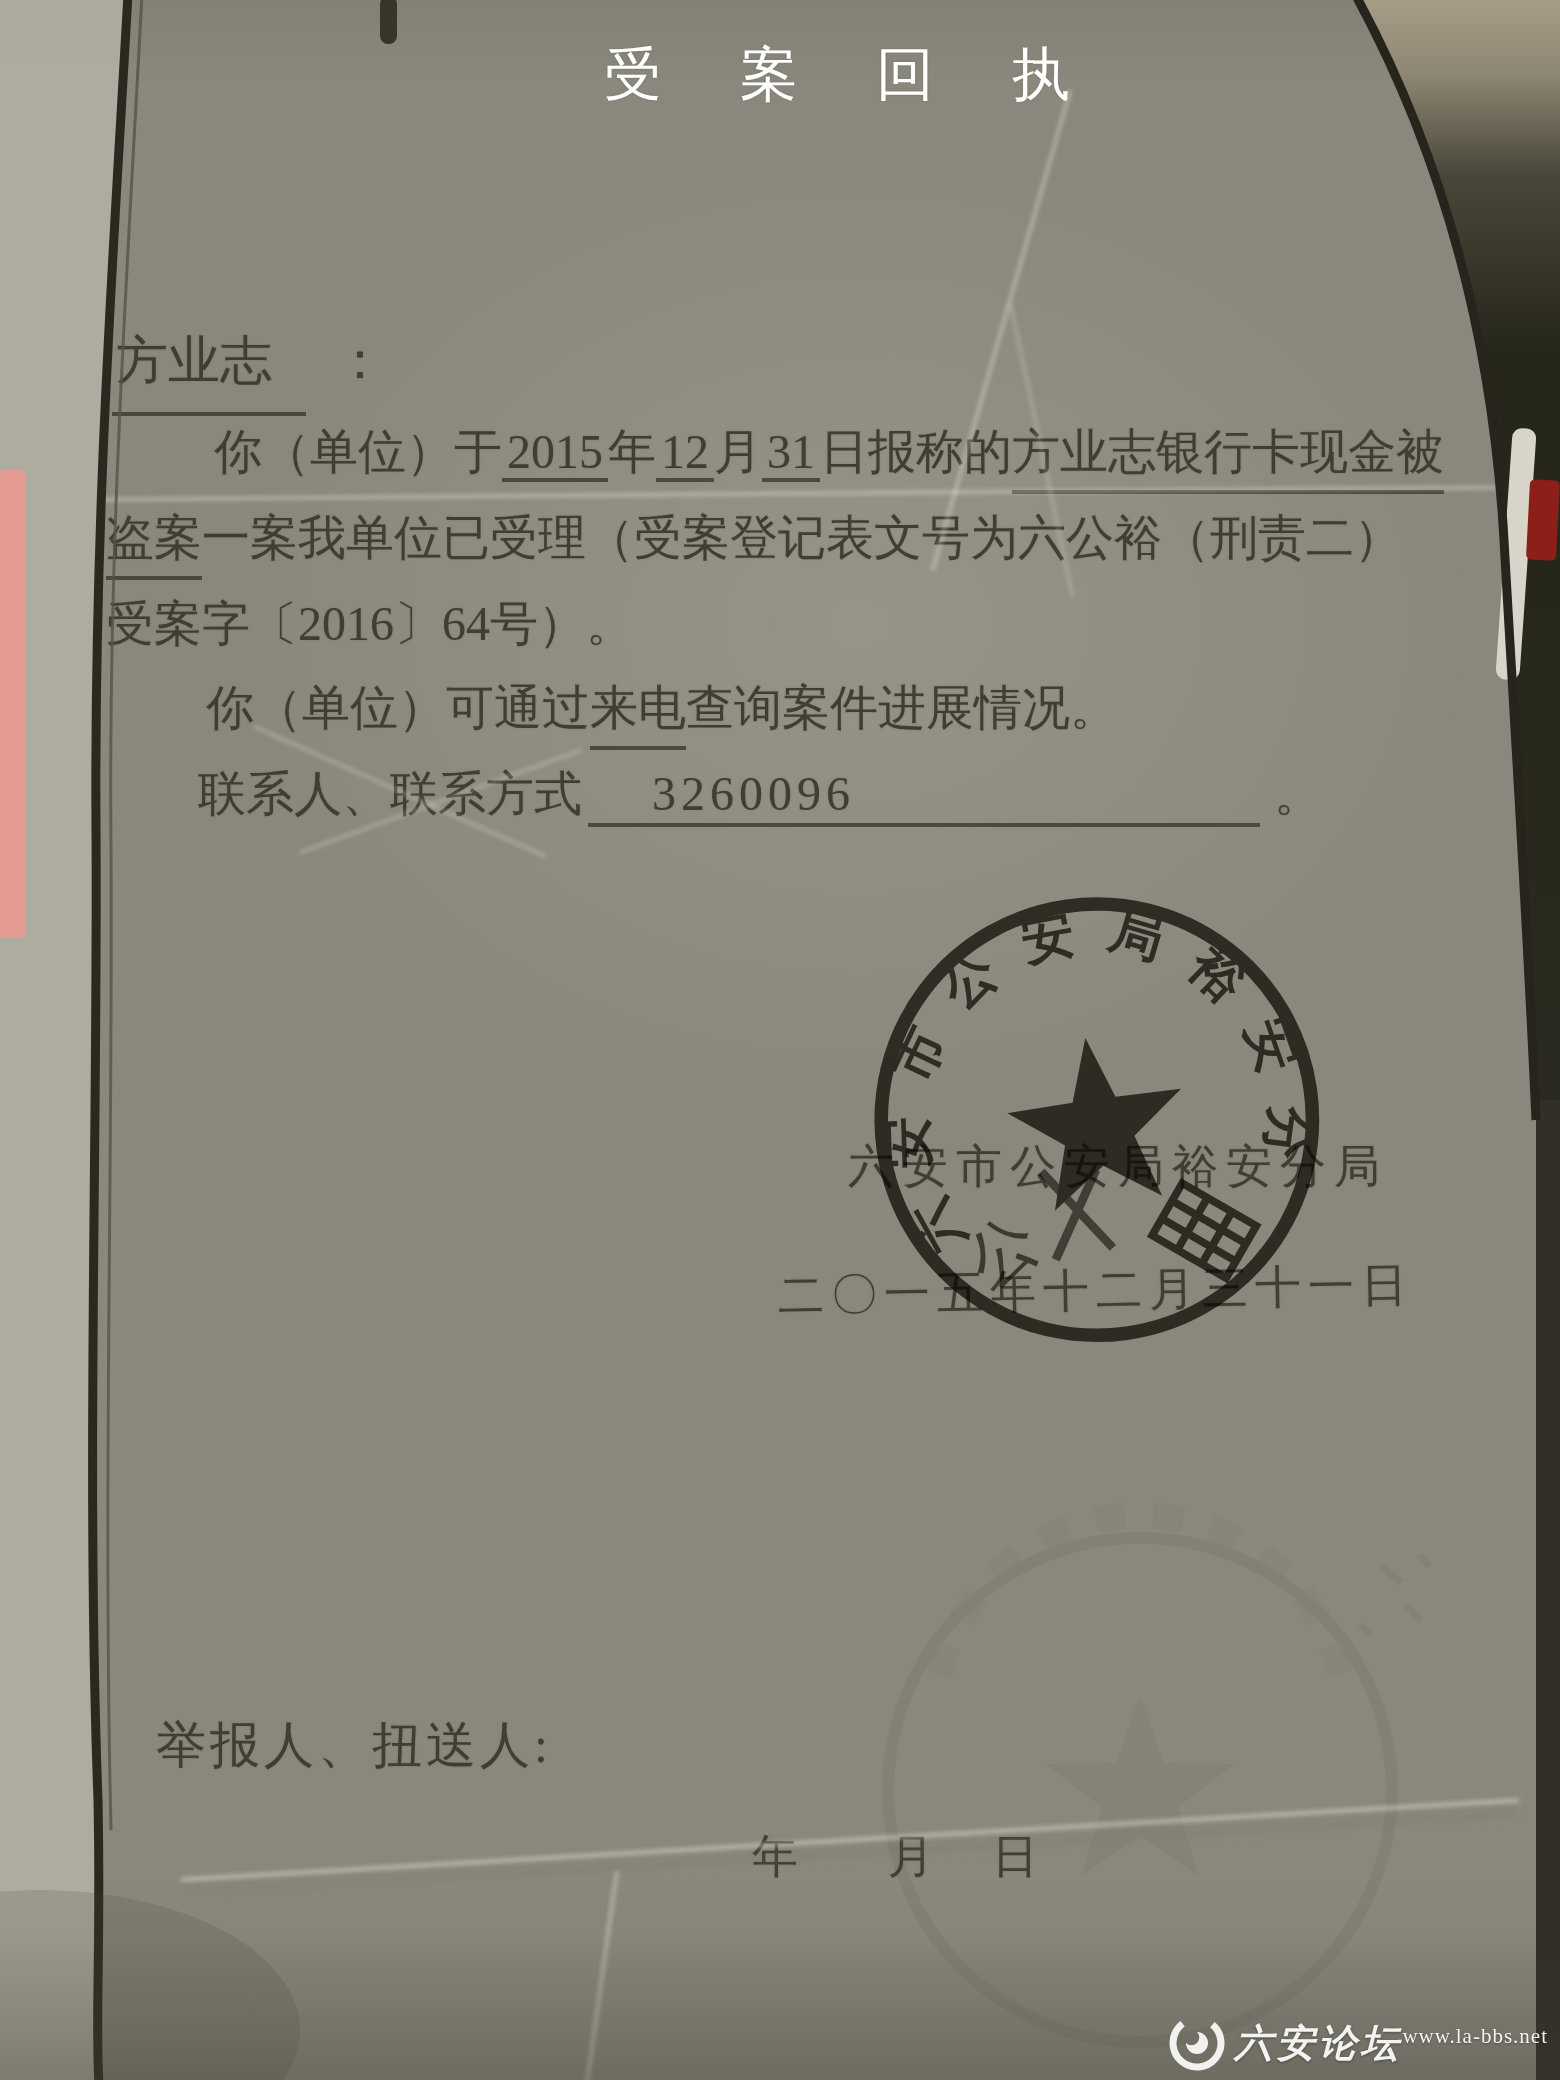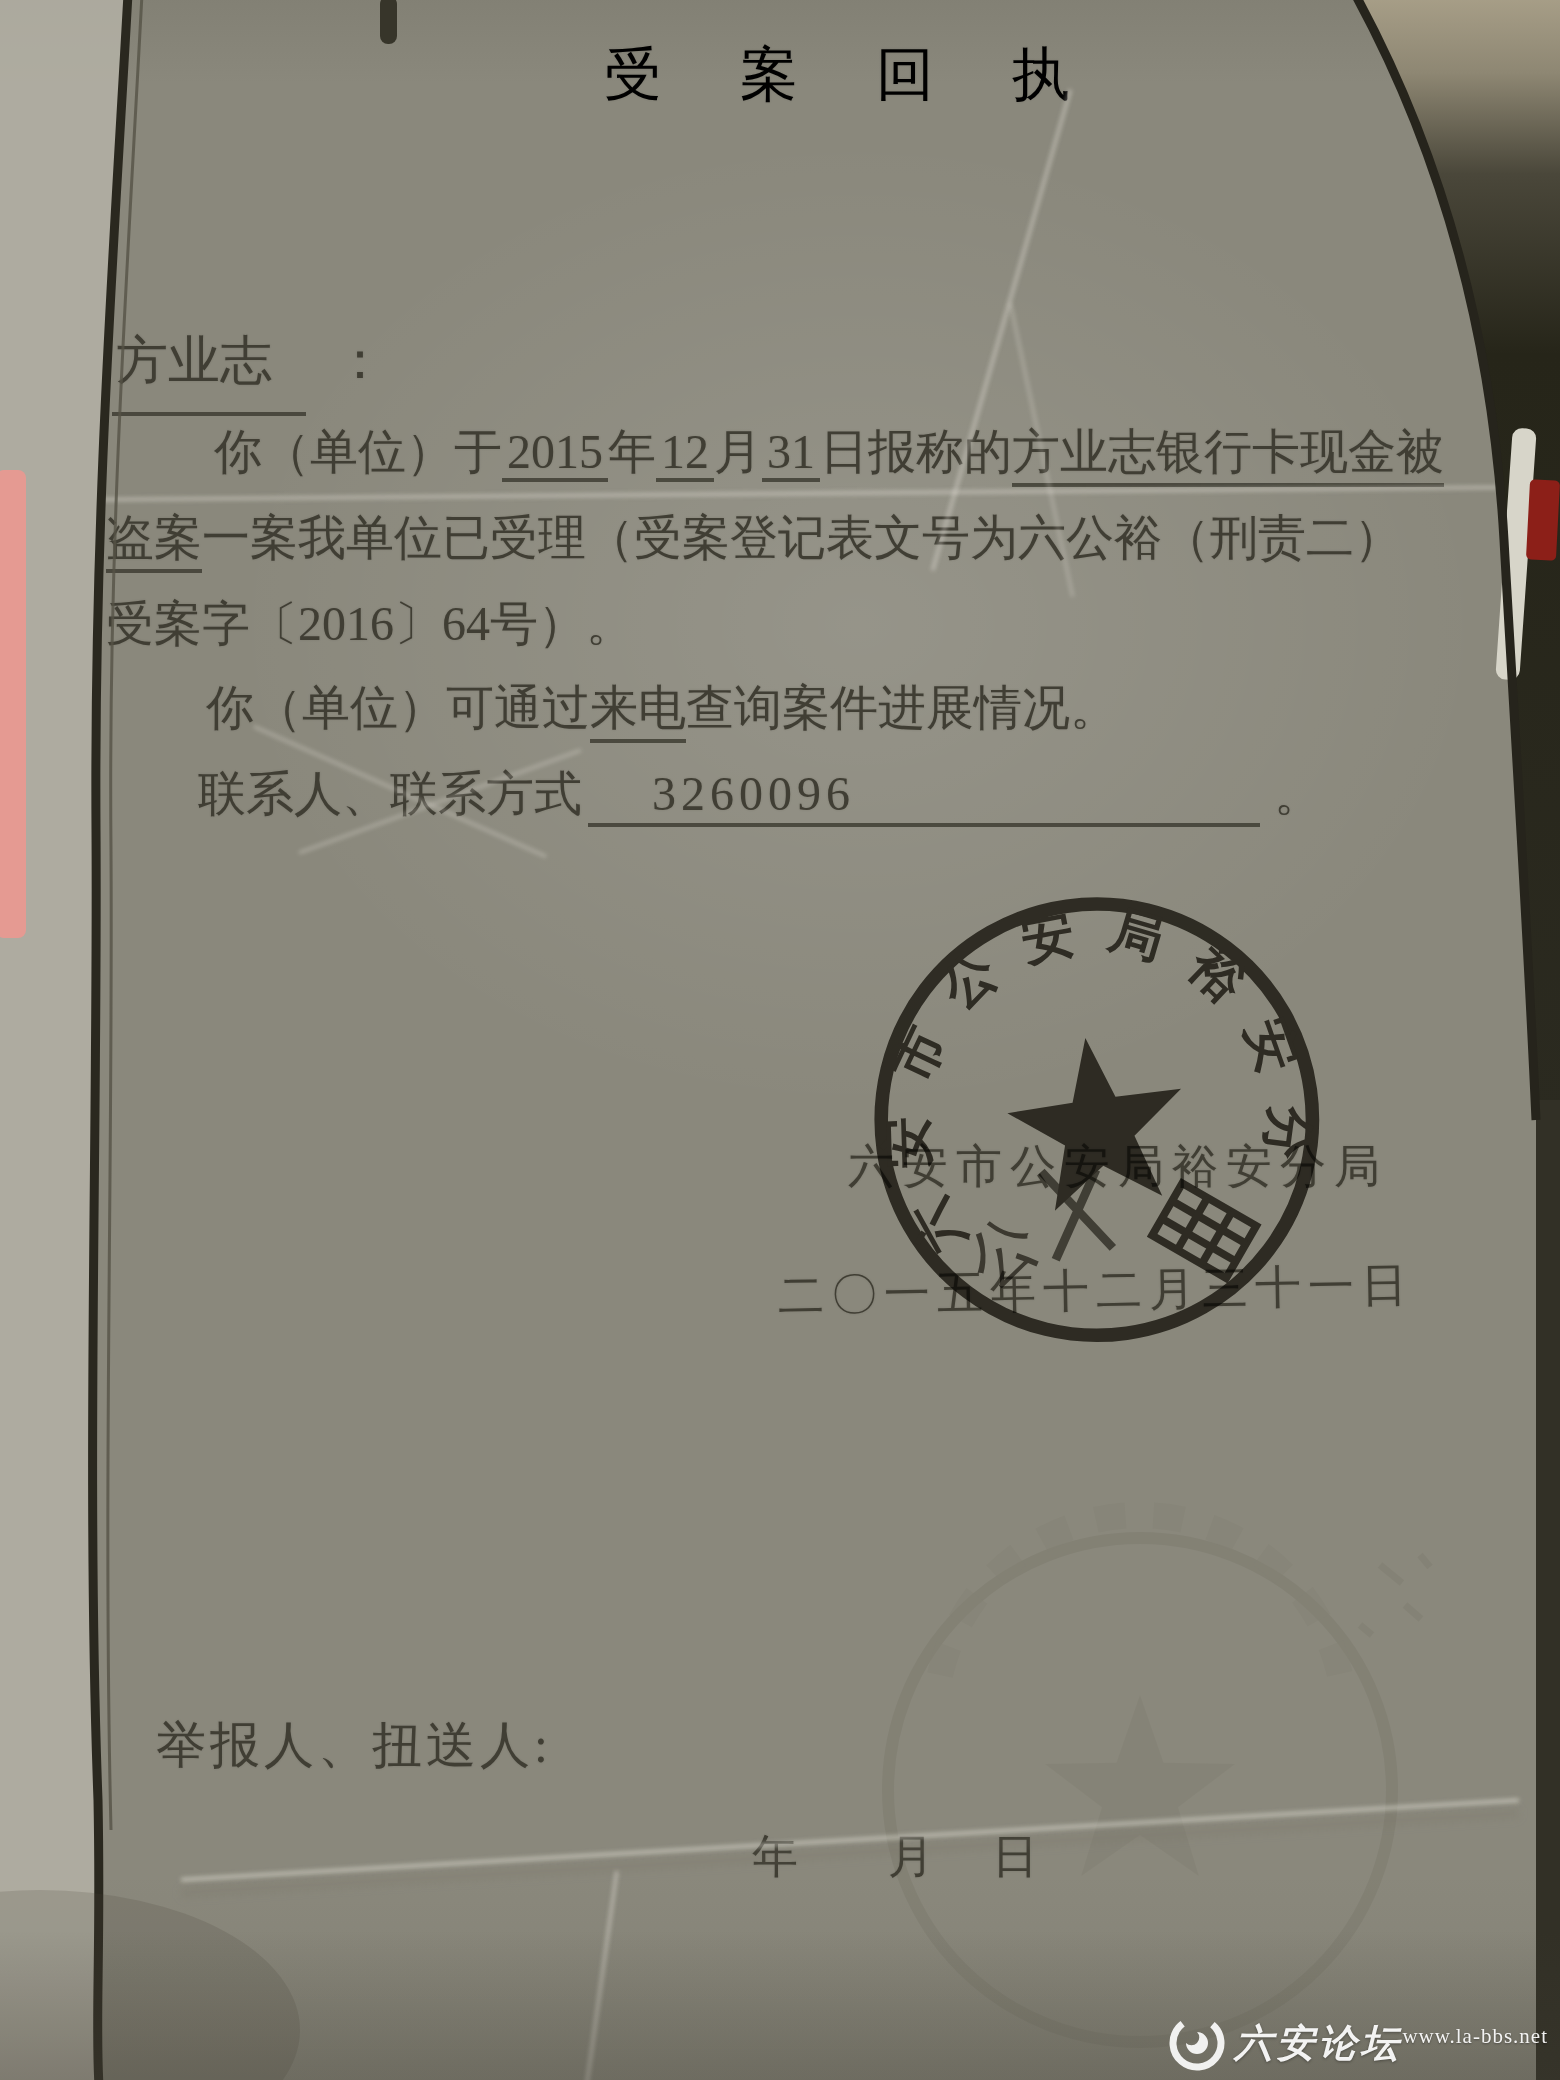--- a/index.html
+++ b/index.html
@@ -11,32 +11,32 @@
     background:linear-gradient(168deg,#b2b0a3 0%,#bbb9ad 10%,#c4c2b7 28%,#c8c6bb 44%,#c3c1b5 58%,#bbb9ac 72%,#b0ae a1 86%,#a7a598 100%);
   }
   .photo::before {
     content:""; position:absolute; inset:0; z-index:0;
     background:radial-gradient(900px 700px at 55% 30%, rgba(255,255,255,.10), transparent 70%),
                linear-gradient(180deg, rgba(96,94,82,.18), transparent 4%),
                linear-gradient(0deg, rgba(62,60,50,.10), transparent 10%);
   }
 
   .txt { position:absolute; color:#403e34; text-shadow:0 0 2px rgba(60,58,48,.22); white-space:nowrap; z-index:2; }
-  .title { left:604px; top:36px; font-size:58px; letter-spacing:78px; color:#000000; }
+  .title { left:604px; top:36px; font-size:58px; letter-spacing:78px; color:#ffffff; }
   .salutation { left:112px; top:326px; font-size:52px; }
   .salutation .name { border-bottom:4px solid rgba(58,56,46,.8); padding:0 34px 16px 4px; display:inline-block; }
   .salutation .colon { margin-left:28px; }
 
   .line { font-size:48px; }
   .l1 { left:214px; top:420px; }
   .l2 { left:106px; top:506px; }
   .l3 { left:106px; top:592px; }
   .l4 { left:206px; top:676px; }
   .l5 { left:198px; top:762px; }
-  .u { border-bottom:4px solid rgba(58,56,46,.8); padding-bottom:5px; }
+  .u { border-bottom:4px solid rgba(58,56,46,.8); padding-bottom:12px; }
   .num { padding:0 5px; font-family:"Liberation Serif", serif;text-align:right; }
   .l5 .fill { display:inline-block; border-bottom:4px solid rgba(58,56,46,.8); width:672px; margin-left:6px; padding:0 0 2px 64px; letter-spacing:5px; }
   .l5 .period { margin-left:14px; }
 
   .issuer { left:848px; top:1136px; font-size:46px; letter-spacing:8px; z-index:2; }
   .dateline { left:778px; top:1260px; font-size:46px; letter-spacing:7px; transform:rotate(-1deg); z-index:2; }
 
   .sig1 { left:162px; top:1588px; font-size:50px; letter-spacing:4px; }
   .sig2 { left:156px; top:1712px; font-size:50px; letter-spacing:4px; }
   .ymd  { left:752px; top:1826px; font-size:46px; }

